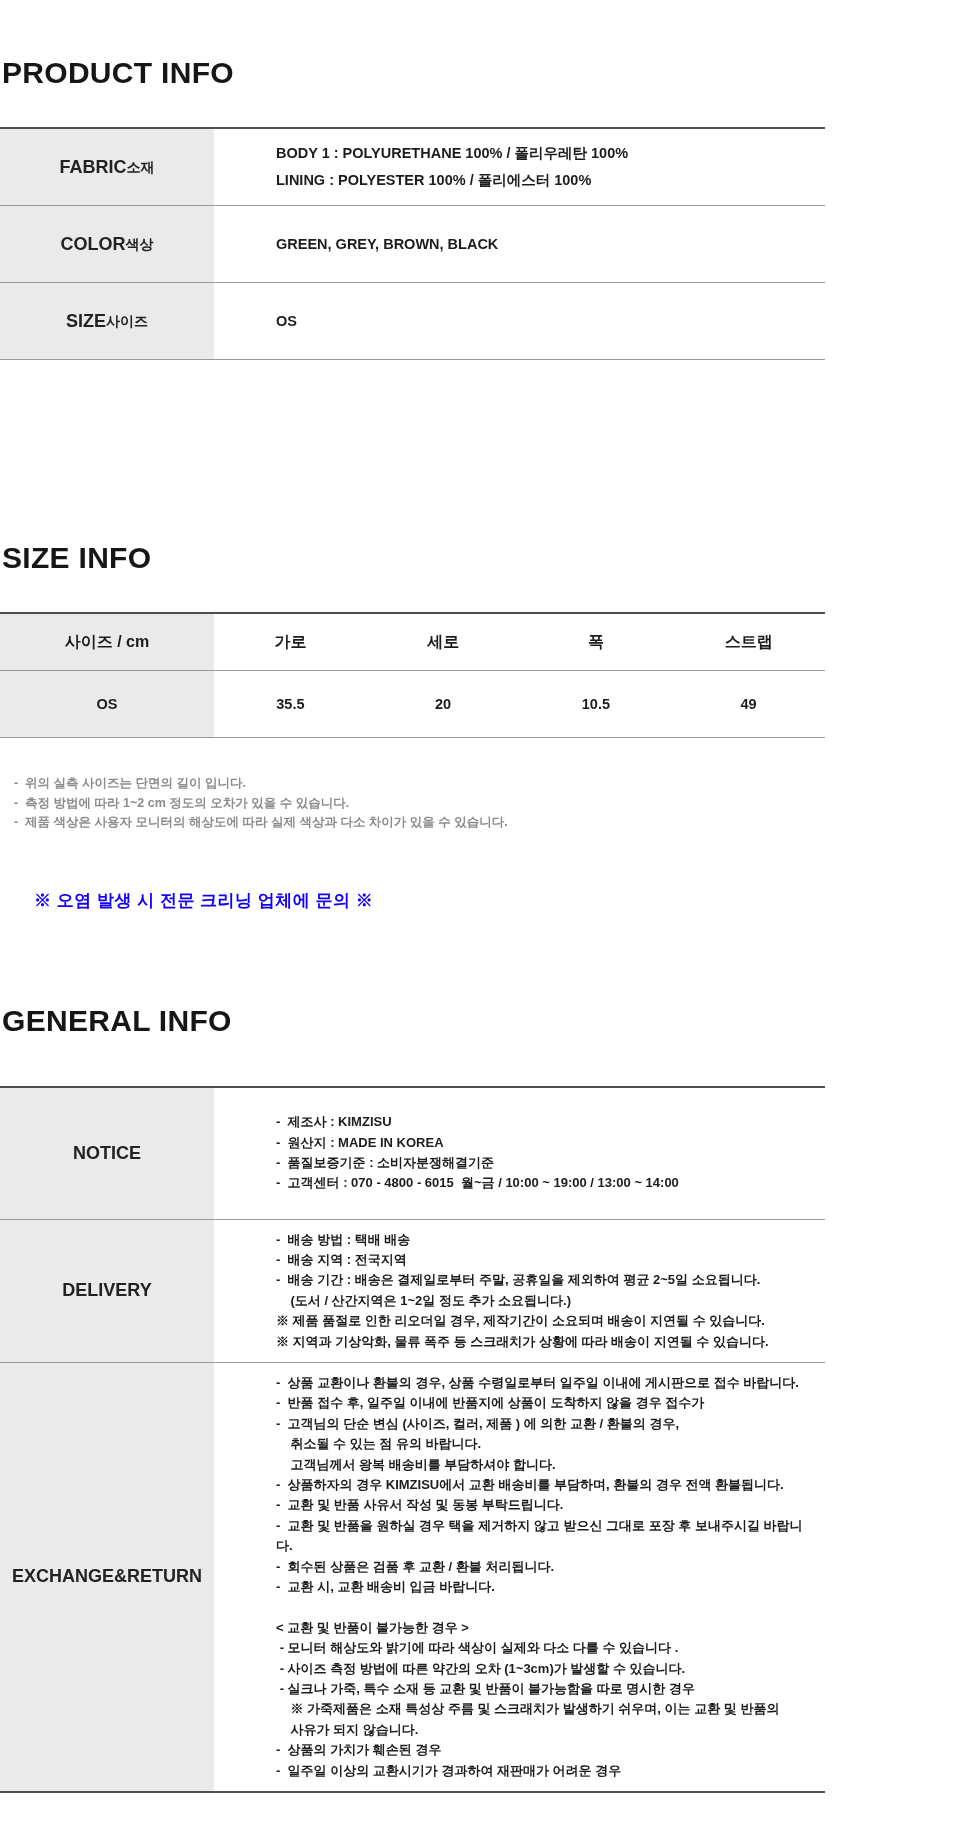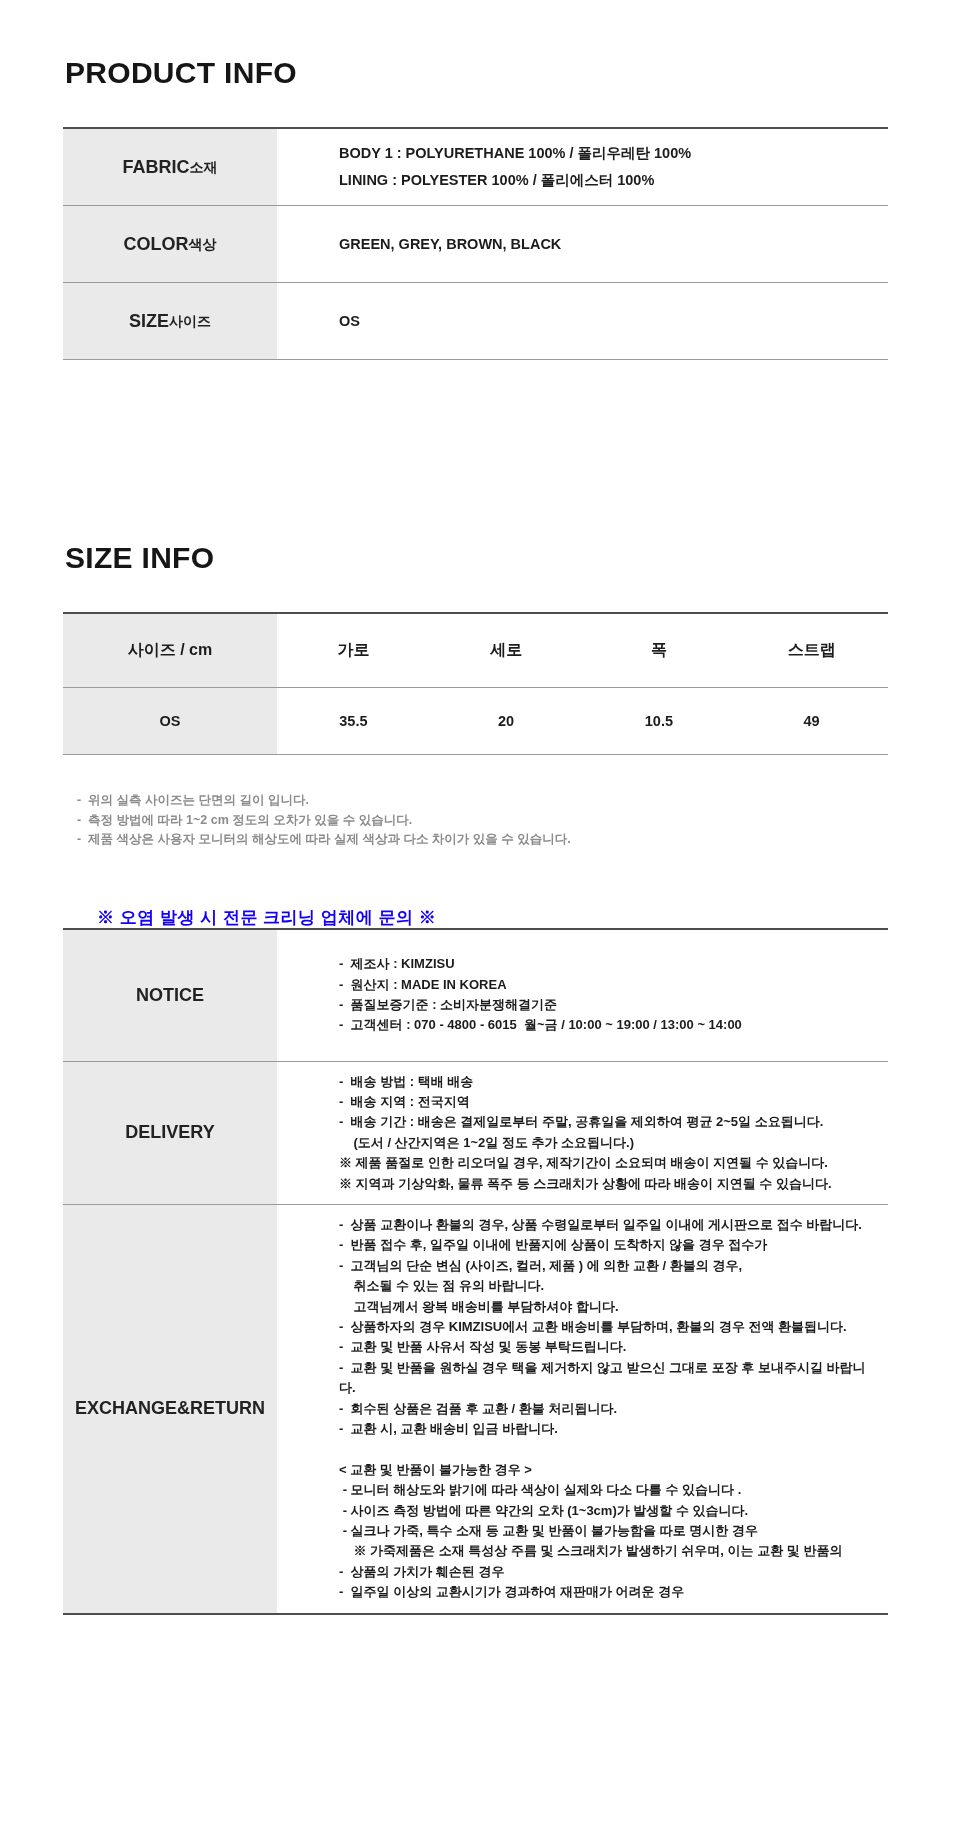--- a/index.html
+++ b/index.html
@@ -9,21 +9,21 @@
     --line-dark:#4e4e4e;
     --line-light:#9a9a9a;
     --ink:#1c1c1c;
   }
   *{ box-sizing:border-box; }
   html,body{ margin:0; padding:0; }
   body{
     width:960px; height:1846px; overflow:hidden; background:#ffffff;
     font-family:"Liberation Sans", sans-serif; font-weight:bold; color:var(--ink);
   }
-  .wrap{ padding-left:63px; }
+  .wrap{ }
 
   .section-title{
     margin:0; font-size:30px; line-height:35px; letter-spacing:.3px; font-weight:bold; color:#161616;
   }
   .t1{ padding-top:55px; margin-bottom:37px; margin-left:2px; }
   .t2{ margin-top:180px; margin-bottom:37px; margin-left:2px; }
   .t3{ margin-top:92px; margin-bottom:48px; margin-left:2px; }
 
   .tbl{ width:825px; border-top:2px solid var(--line-dark); }
   .row{ display:flex; border-bottom:1px solid var(--line-light); }
@@ -39,21 +39,21 @@
     margin-left:46px;
   }
 
   
   .tbl-product .row{ min-height:77px; }
   .prod-line{ font-size:14.5px; line-height:27px; white-space:pre-wrap; }
 
   
   .size-tbl{ border-bottom:1px solid var(--line-light); }
   .size-grid{ display:grid; grid-template-columns:214px 1fr 1fr 1fr 1fr; }
-  .size-head{ height:74px; border-bottom:1px solid var(--line-light); }
+  .size-head{ height:57px; border-bottom:1px solid var(--line-light); }
   .size-data{ height:66px; }
   .size-grid .cell{ display:flex; align-items:center; justify-content:center; font-size:16px; }
   .size-data .cell{ font-size:14.5px; }
   .label-bg{ background:var(--label-bg); }
 
   .size-notes{ margin-top:36px; margin-left:14px; }
   .note-line{ color:var(--note-gray); font-size:12.5px; line-height:19.5px; white-space:pre-wrap; }
 
   .care-note{ margin-top:58px; margin-left:34px; color:var(--accent-blue); font-size:17px; line-height:20px; letter-spacing:.5px; }
 
@@ -122,20 +122,21 @@
   </div>
 
   <div class="size-notes">
       <div class="note-line">-  위의 실측 사이즈는 단면의 길이 입니다.</div>
       <div class="note-line">-  측정 방법에 따라 1~2 cm 정도의 오차가 있을 수 있습니다.</div>
       <div class="note-line">-  제품 색상은 사용자 모니터의 해상도에 따라 실제 색상과 다소 차이가 있을 수 있습니다.</div>
     </div>
 
   <div class="care-note">※ 오염 발생 시 전문 크리닝 업체에 문의 ※</div>
 
+  <h1 class="section-title t3">GENERAL INFO</h1>
 
   <div class="tbl tbl-general">
     <div class="row row-notice">
       <div class="label-cell">
           <div class="label-en">NOTICE</div>
         </div>
       <div class="content-cell">
           <div class="gen-line">-  제조사 : KIMZISU</div>
           <div class="gen-line">-  원산지 : MADE IN KOREA</div>
           <div class="gen-line">-  품질보증기준 : 소비자분쟁해결기준</div>
@@ -171,19 +172,20 @@
           <div class="gen-line">-  교환 및 반품 사유서 작성 및 동봉 부탁드립니다.</div>
           <div class="gen-line">-  교환 및 반품을 원하실 경우 택을 제거하지 않고 받으신 그대로 포장 후 보내주시길 바랍니다.</div>
           <div class="gen-line">-  회수된 상품은 검품 후 교환 / 환불 처리됩니다.</div>
           <div class="gen-line">-  교환 시, 교환 배송비 입금 바랍니다.</div>
           <div class="gen-line"></div>
           <div class="gen-line">&lt; 교환 및 반품이 불가능한 경우 &gt;</div>
           <div class="gen-line"> - 모니터 해상도와 밝기에 따라 색상이 실제와 다소 다를 수 있습니다 .</div>
           <div class="gen-line"> - 사이즈 측정 방법에 따른 약간의 오차 (1~3cm)가 발생할 수 있습니다.</div>
           <div class="gen-line"> - 실크나 가죽, 특수 소재 등 교환 및 반품이 불가능함을 따로 명시한 경우</div>
           <div class="gen-line">    ※ 가죽제품은 소재 특성상 주름 및 스크래치가 발생하기 쉬우며, 이는 교환 및 반품의</div>
+          <div class="gen-line">    사유가 되지 않습니다.</div>
           <div class="gen-line">-  상품의 가치가 훼손된 경우</div>
           <div class="gen-line">-  일주일 이상의 교환시기가 경과하여 재판매가 어려운 경우</div>
         </div>
     </div>
   </div>
 
 </div>
 
 </body></html>

